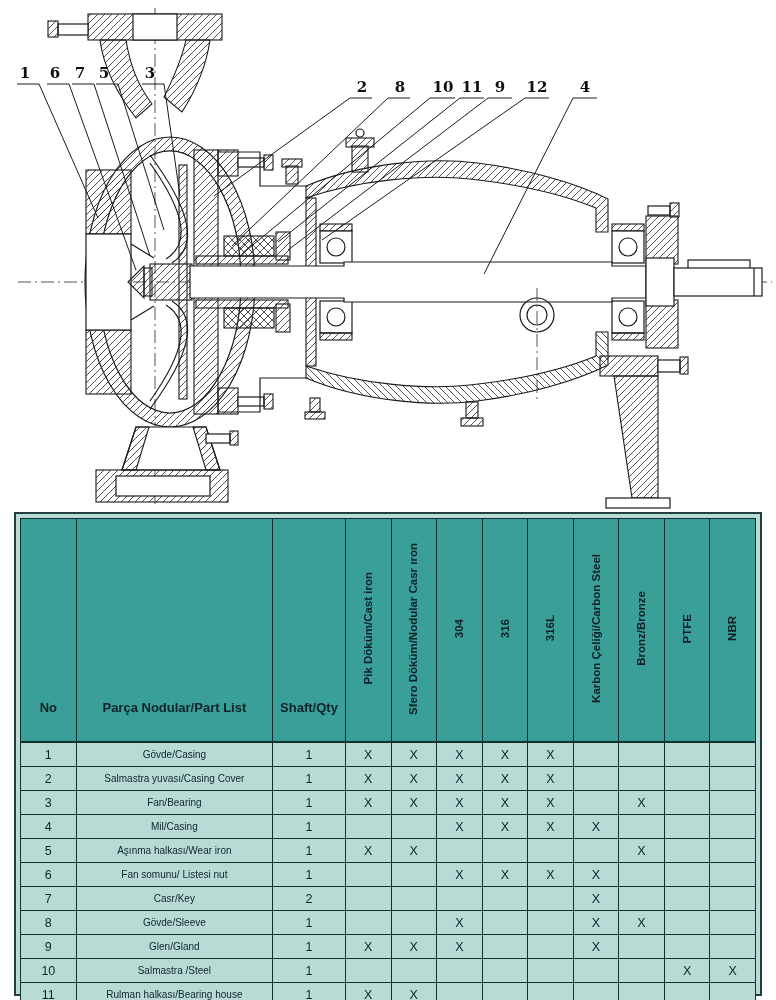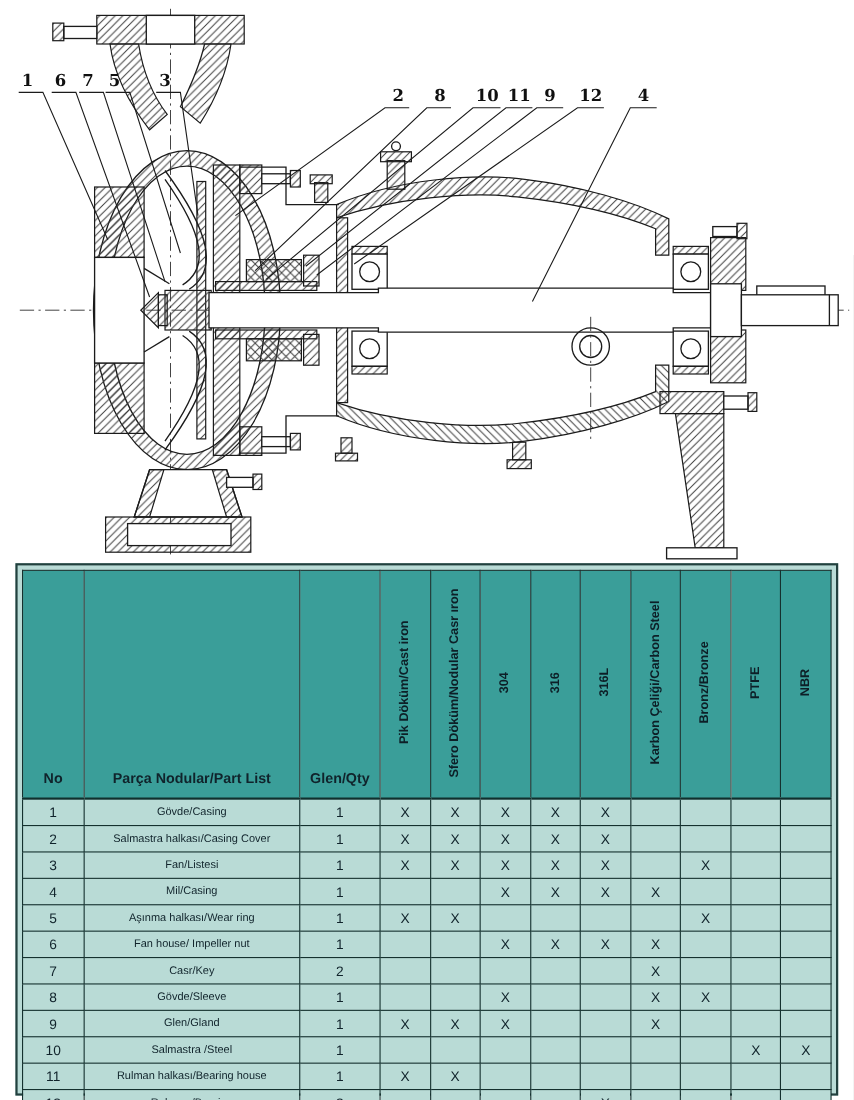--- a/index.html
+++ b/index.html
@@ -19,21 +19,21 @@
       box-sizing:border-box;border:2px solid #22403e;background:var(--row-bg,#B9DBD6);padding:4px;}
   table.parts{border-collapse:collapse;table-layout:fixed;width:100%;height:100%;}
   table.parts col.c-no{width:55px}
   table.parts col.c-part{width:194px}
   table.parts col.c-qty{width:72px}
   table.parts col.c-m{width:45px}
   table.parts th, table.parts td{border:1px solid #14302e;padding:0;text-align:center;
       color:#10232b;overflow:hidden;}
   table.parts thead th{background:var(--header-bg,#3A9E99);height:196px;
       font-weight:bold;font-size:13px;border-bottom:2px solid #10302e;}
-  table.parts thead th.hz{vertical-align:bottom;padding-bottom:10px;}
+  table.parts thead th.hz{vertical-align:bottom;padding-bottom:26px;}
   table.parts thead th.rot{vertical-align:middle;}
   .vert{writing-mode:vertical-rl;transform:rotate(180deg);display:inline-block;
       white-space:nowrap;font-size:11.5px;font-weight:bold;line-height:1.1;color:#0d1f27;}
   table.parts tbody td{background:var(--row-bg,#B9DBD6);height:23px;font-size:12.5px;}
   table.parts tbody td.part{font-size:10px;}
 </style>
 </head>
 <body>
 
 <div class="page">
@@ -230,21 +230,21 @@
         <col class="c-m">
           <col class="c-m">
           <col class="c-m">
           <col class="c-m">
           <col class="c-m">
       </colgroup>
       <thead>
         <tr>
           <th class="hz"><span>No</span></th>
           <th class="hz"><span>Parça Nodular/Part List</span></th>
-          <th class="hz"><span>Glen/Qty</span></th>
+          <th class="hz"><span>Shaft/Qty</span></th>
           <th class="rot"><span class="vert">Pik Döküm/Cast iron</span></th>
           <th class="rot"><span class="vert">Sfero Döküm/Nodular Casr ıron</span></th>
           <th class="rot"><span class="vert">304</span></th>
           <th class="rot"><span class="vert">316</span></th>
           <th class="rot"><span class="vert">316L</span></th>
           <th class="rot"><span class="vert">Karbon Çeliği/Carbon Steel</span></th>
           <th class="rot"><span class="vert">Bronz/Bronze</span></th>
           <th class="rot"><span class="vert">PTFE</span></th>
           <th class="rot"><span class="vert">NBR</span></th>
         </tr>
@@ -259,35 +259,35 @@
             <td>X</td>
             <td>X</td>
             <td>X</td>
             <td></td>
             <td></td>
             <td></td>
             <td></td>
           </tr>
           <tr>
             <td>2</td>
-            <td class="part">Salmastra halkası/Casing Cover</td>
+            <td class="part">Salmastra yuvası/Casing Cover</td>
             <td>1</td>
             <td>X</td>
             <td>X</td>
             <td>X</td>
             <td>X</td>
             <td>X</td>
             <td></td>
             <td></td>
             <td></td>
             <td></td>
           </tr>
           <tr>
             <td>3</td>
-            <td class="part">Fan/Listesi</td>
+            <td class="part">Fan/Bearing</td>
             <td>1</td>
             <td>X</td>
             <td>X</td>
             <td>X</td>
             <td>X</td>
             <td>X</td>
             <td></td>
             <td>X</td>
             <td></td>
             <td></td>
@@ -301,35 +301,35 @@
             <td>X</td>
             <td>X</td>
             <td>X</td>
             <td>X</td>
             <td></td>
             <td></td>
             <td></td>
           </tr>
           <tr>
             <td>5</td>
-            <td class="part">Aşınma halkası/Wear ring</td>
+            <td class="part">Aşınma halkası/Wear iron</td>
             <td>1</td>
             <td>X</td>
             <td>X</td>
             <td></td>
             <td></td>
             <td></td>
             <td></td>
             <td>X</td>
             <td></td>
             <td></td>
           </tr>
           <tr>
             <td>6</td>
-            <td class="part">Fan house/ Impeller nut</td>
+            <td class="part">Fan somunu/ Listesi nut</td>
             <td>1</td>
             <td></td>
             <td></td>
             <td>X</td>
             <td>X</td>
             <td>X</td>
             <td>X</td>
             <td></td>
             <td></td>
             <td></td>

